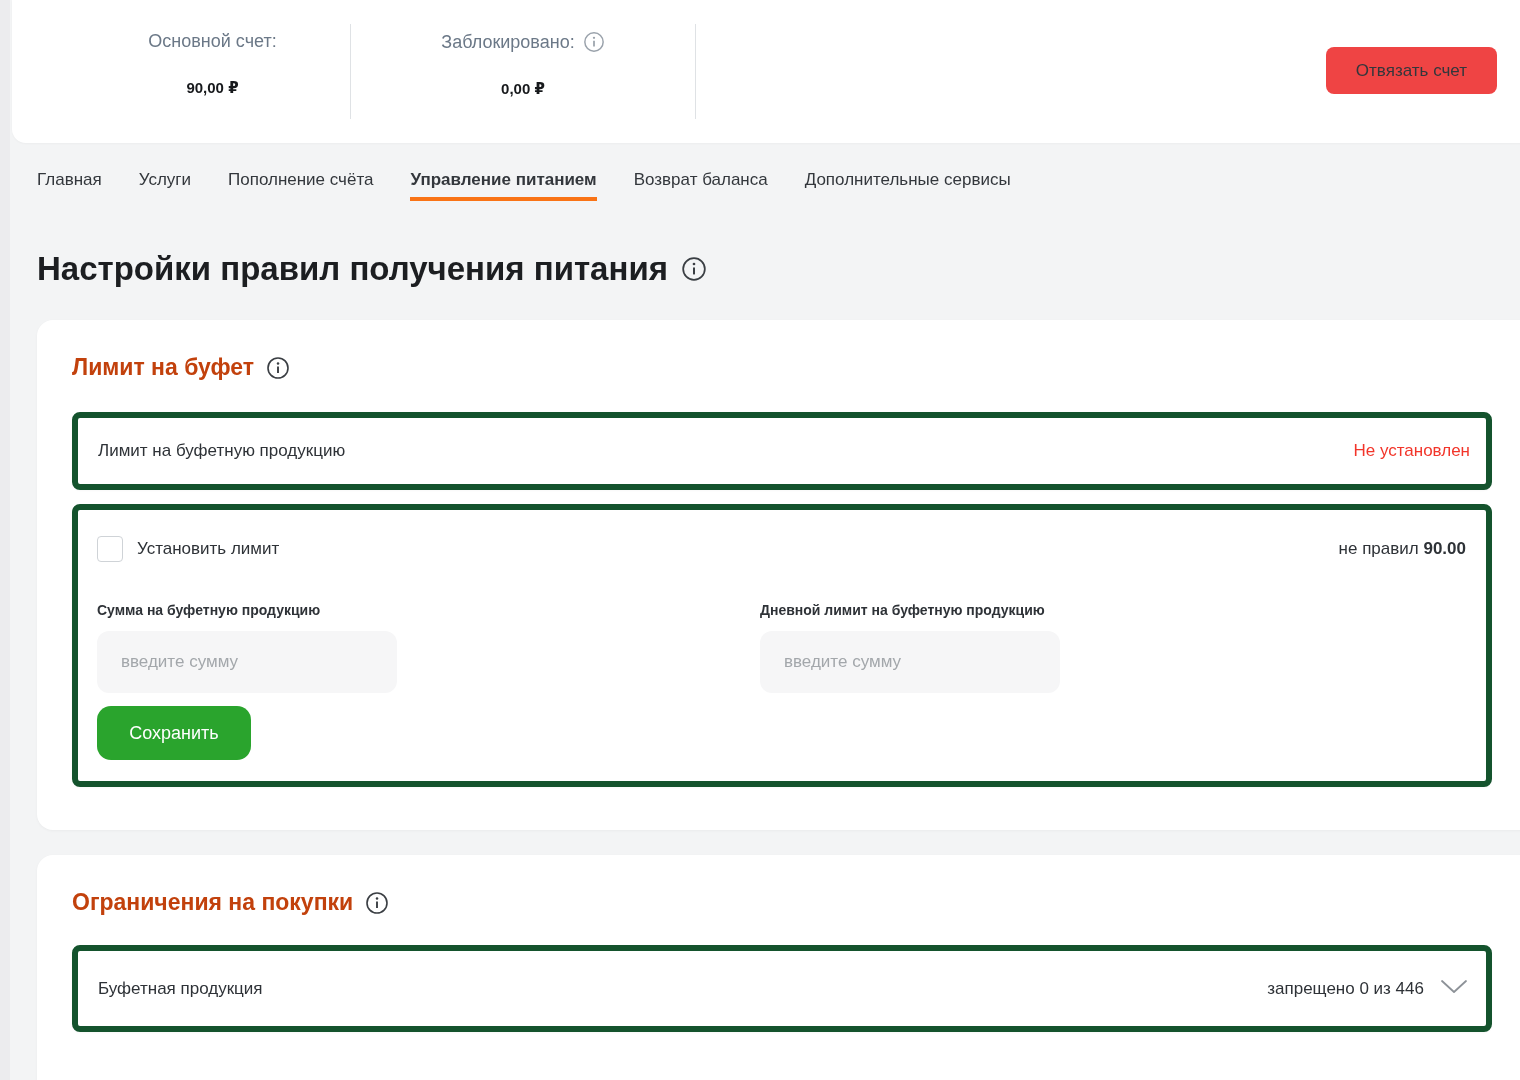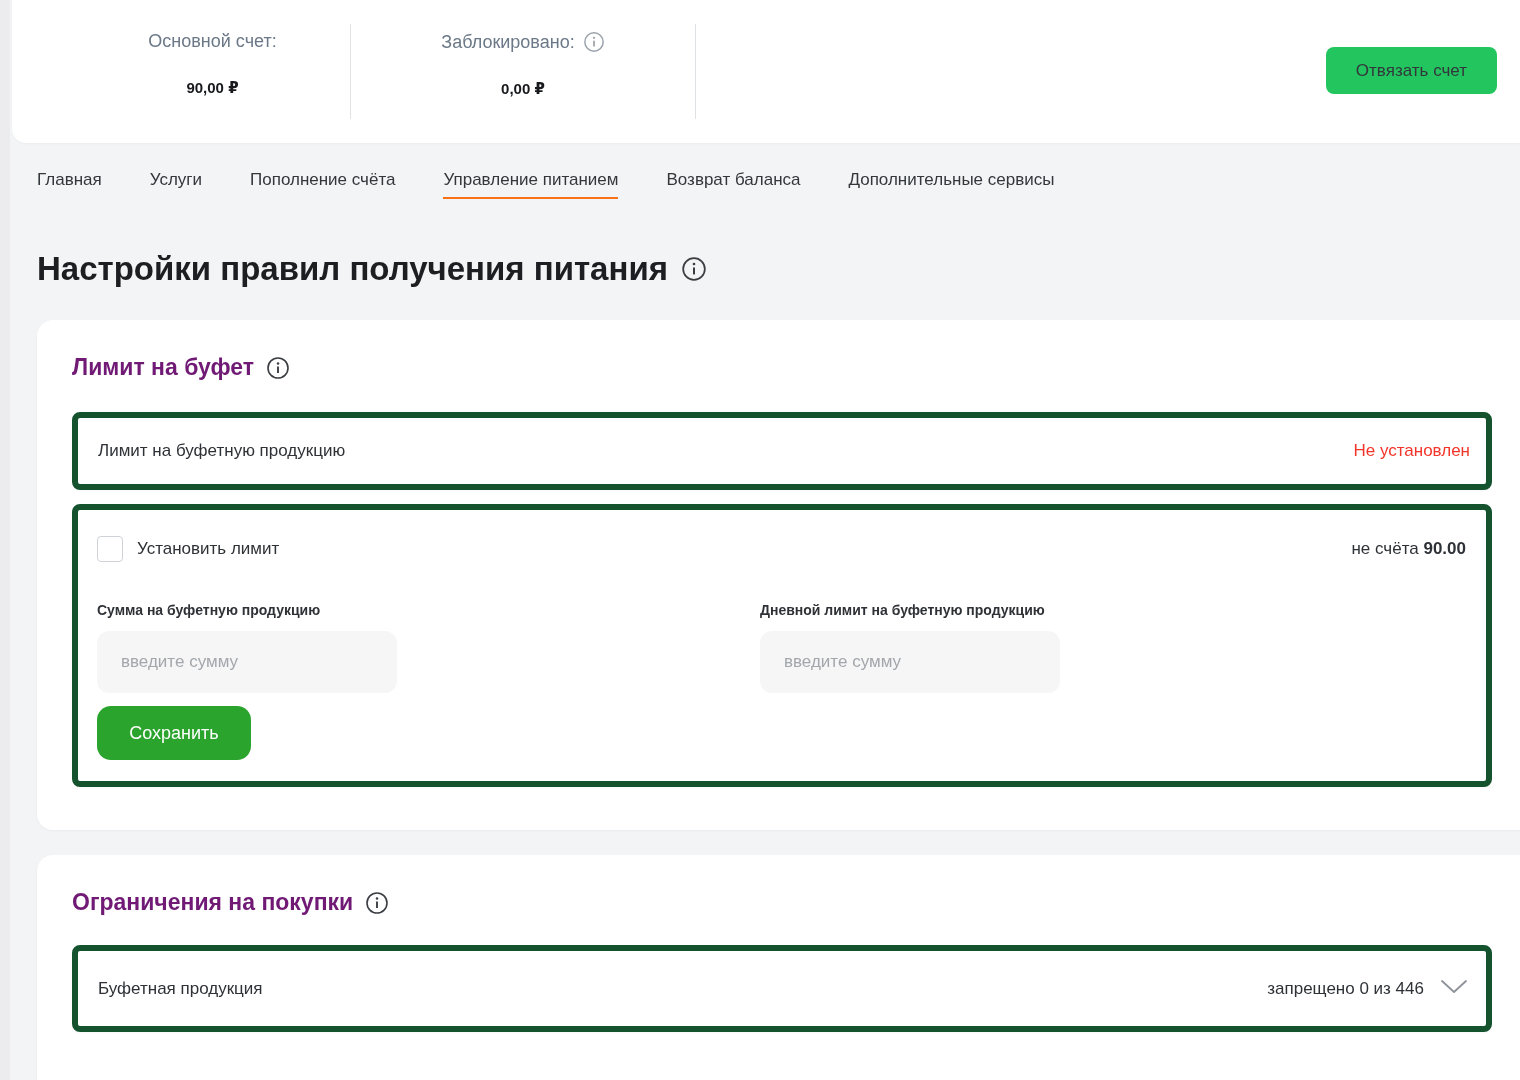--- a/index.html
+++ b/index.html
@@ -20,45 +20,45 @@
   }
   .accounts{display:flex;padding-left:63px;height:100%;}
   .acct-col{display:flex;flex-direction:column;align-items:center;}
   .acct-col.c1{width:275px;}
   .acct-col.c2{width:344px;text-align:center;}
   .acct-label{margin-top:31px;font-size:18px;color:#6b7887;display:flex;align-items:center;gap:8px;}
   .acct-value{margin-top:27px;font-size:15px;font-weight:700;color:#17191c;}
   .vdiv{width:1px;height:95px;margin-top:24px;background:#dfe2e5;}
   .unlink-btn{
     position:absolute;right:43px;top:47px;height:47px;padding:0 30px;
-    background:#22c55e;border:none;border-radius:8px;
+    background:#ef4444;border:none;border-radius:8px;
     font-family:inherit;font-size:17px;color:#33373c;cursor:pointer;
   }
 
   
-  .nav{position:absolute;left:37px;top:170px;display:flex;gap:48px;font-size:17px;color:#33373c;}
+  .nav{position:absolute;left:37px;top:170px;display:flex;gap:37px;font-size:17px;color:#33373c;}
   .nav-item{cursor:pointer;white-space:nowrap;padding-bottom:7px;}
-  .nav-item.active{font-weight:400;border-bottom:2px solid #f97316;}
+  .nav-item.active{font-weight:700;border-bottom:4px solid #f97316;}
 
   
   .page-title{
     position:absolute;left:37px;top:250px;margin:0;
     font-size:33px;font-weight:700;color:#1c1e21;
     display:flex;align-items:center;gap:13px;
   }
 
   
   .card{
     position:absolute;left:37px;width:1503px;background:#fff;border-radius:16px;
     box-shadow:0 1px 3px rgba(0,0,0,0.04);box-sizing:border-box;
   }
   .card1{top:320px;height:510px;padding:34px 48px 37px 35px;}
   .card2{top:855px;height:260px;padding:34px 48px 40px 35px;}
   .card h2{
-    margin:0;font-size:23px;font-weight:700;color:#701a75;
+    margin:0;font-size:23px;font-weight:700;color:#c2410c;
     display:flex;align-items:center;gap:12px;
   }
 
   .row-box{
     border:6px solid #14532d;border-radius:8px;background:#fff;
     box-shadow:0 1px 2px rgba(0,0,0,0.03);box-sizing:border-box;
   }
   .status-box{
     margin-top:31px;height:78px;display:flex;align-items:center;
     padding:0 16px 0 20px;font-size:17px;
@@ -171,21 +171,21 @@
       <span>Лимит на буфетную продукцию</span>
       <span class="grow"></span>
       <span class="red-status">Не установлен</span>
     </div>
 
     <div class="row-box form-box">
       <div class="check-row">
         <span class="checkbox"></span>
         <span class="check-label">Установить лимит</span>
         <span class="grow"></span>
-        <span class="max-note"><span>не счёта </span><b>90.00</b></span>
+        <span class="max-note"><span>не правил </span><b>90.00</b></span>
       </div>
 
       <div class="fields">
         <div class="field-col1">
           <div class="field-label">Сумма на буфетную продукцию</div>
           <input class="amount-input" type="text" placeholder="введите сумму" style="">
         </div>
         <div class="field-col2">
           <div class="field-label">Дневной лимит на буфетную продукцию</div>
           <input class="amount-input" type="text" placeholder="введите сумму" style="">

